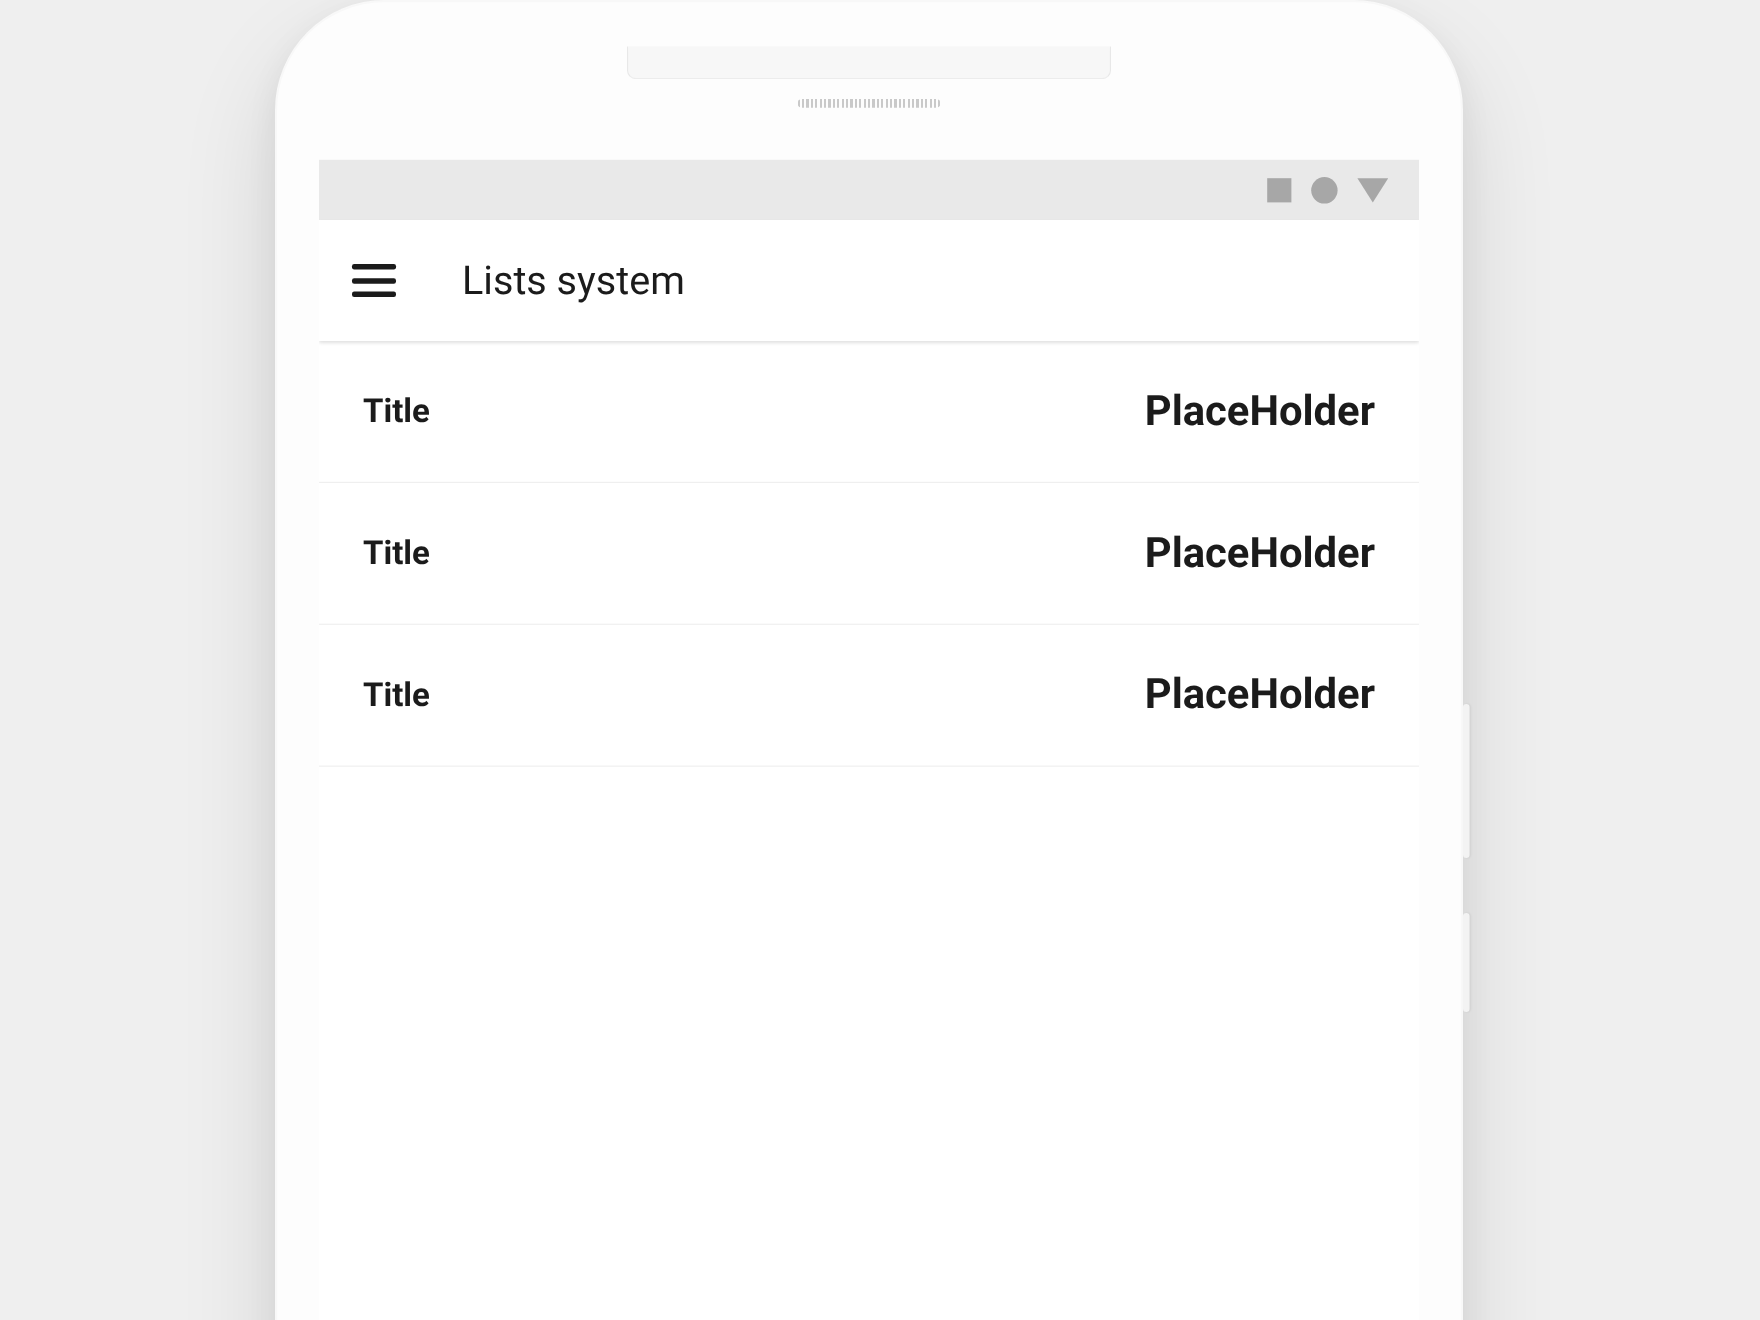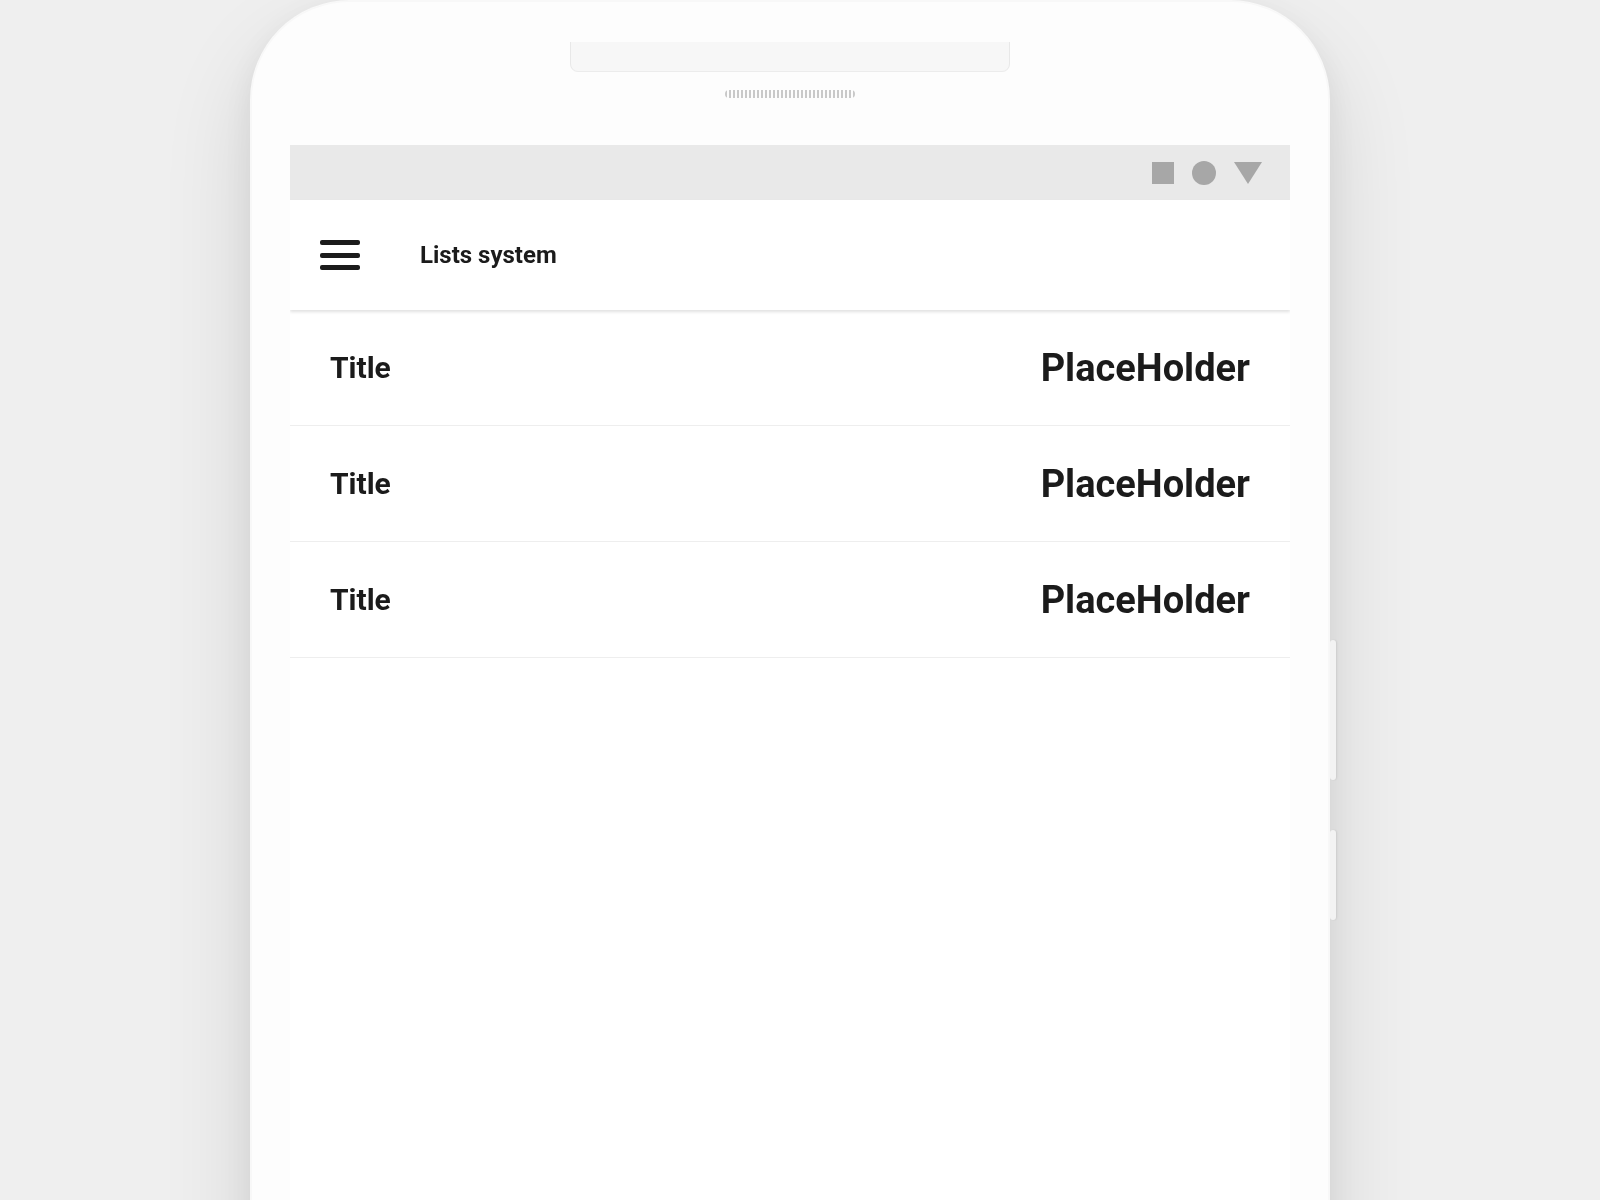--- a/index.html
+++ b/index.html
@@ -131,33 +131,33 @@
     }
     .menu-icon span {
       display: block;
       height: 5px;
       width: 40px;
       background: #1b1b1b;
       border-radius: 2px;
     }
     .app-title {
       margin-left: 60px;
-      font-size: 24px;
-      font-weight: 700;
+      font-size: 36px;
+      font-weight: 400;
       color: #1b1b1b;
     }
     .list {
       background: #ffffff;
     }
     .list-item {
       display: flex;
       justify-content: space-between;
       align-items: center;
       padding: 0 40px;
-      height: 116px;
+      height: 129px;
       border-bottom: 1px solid #eeeeee;
     }
     .list-item .title {
       font-size: 30px;
       font-weight: 700;
       color: #1b1b1b;
     }
     .list-item .placeholder {
       font-size: 38px;
       font-weight: 700;

